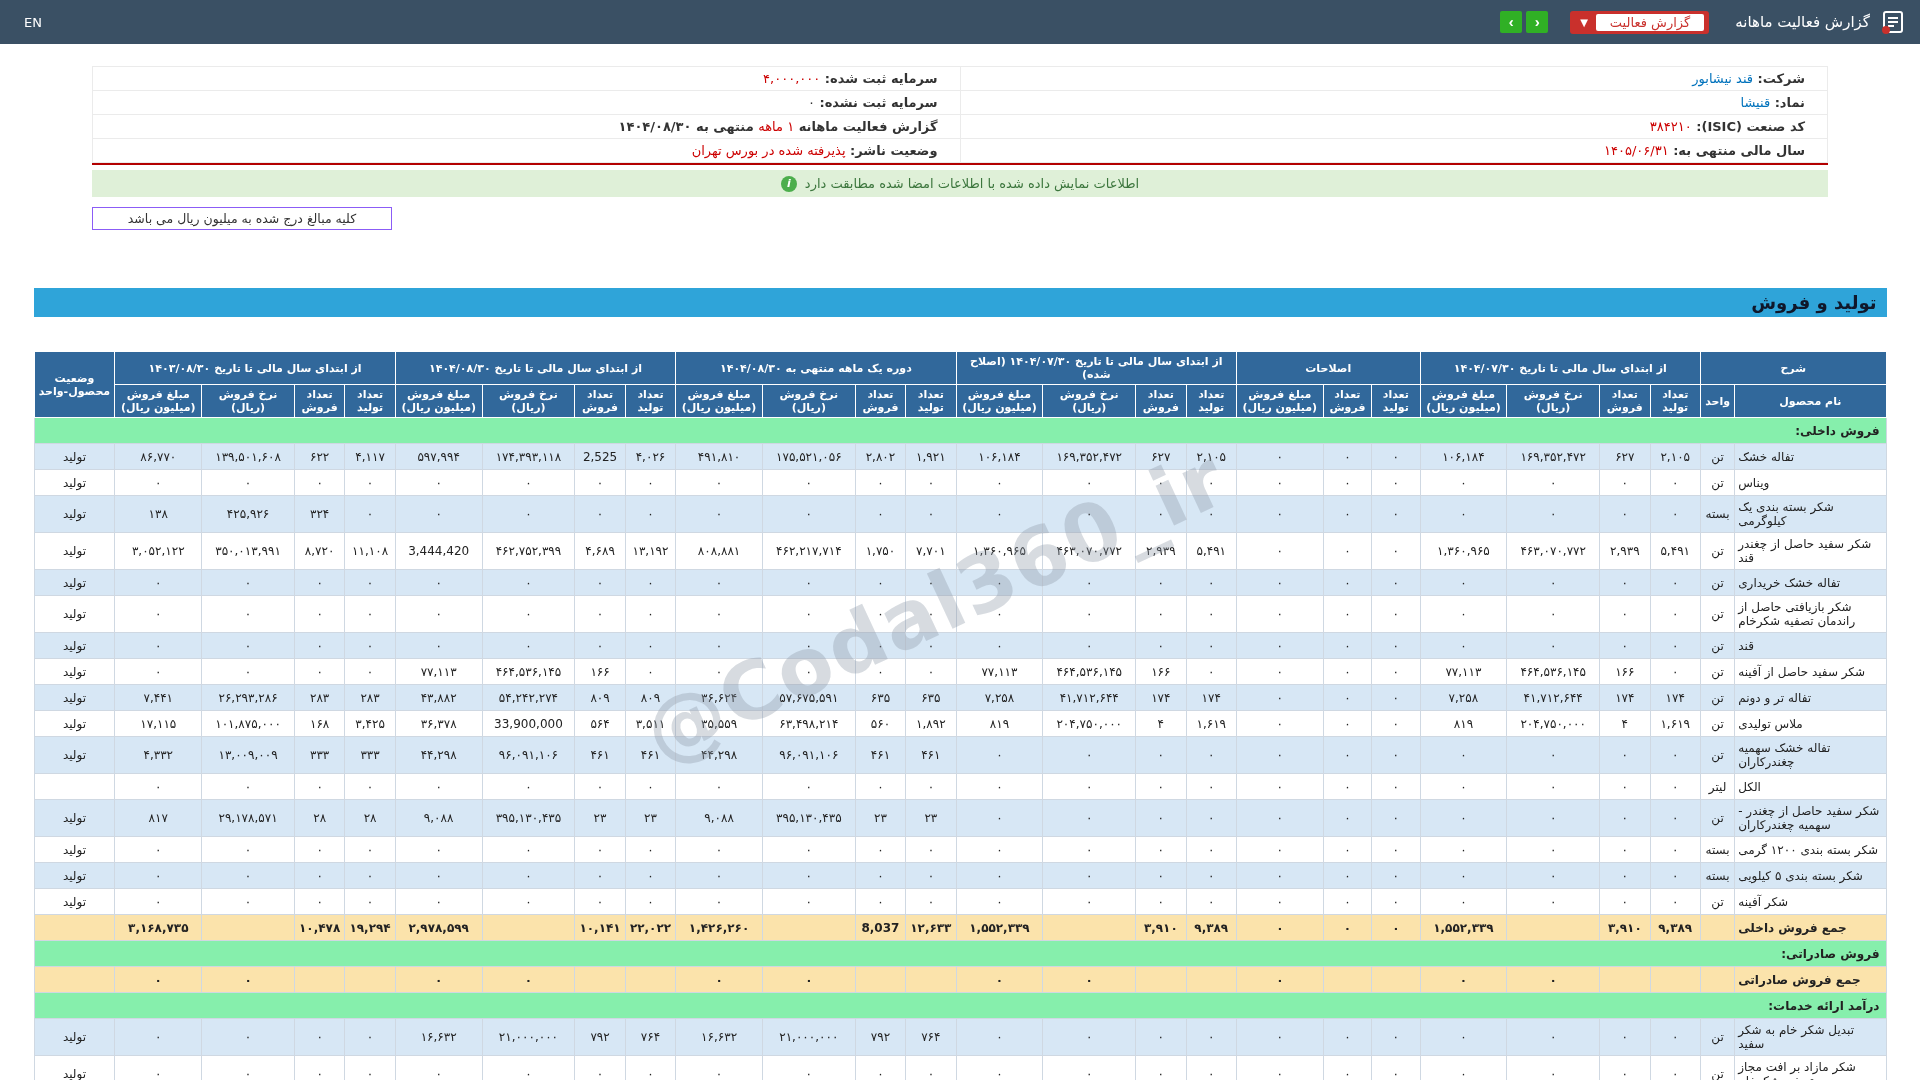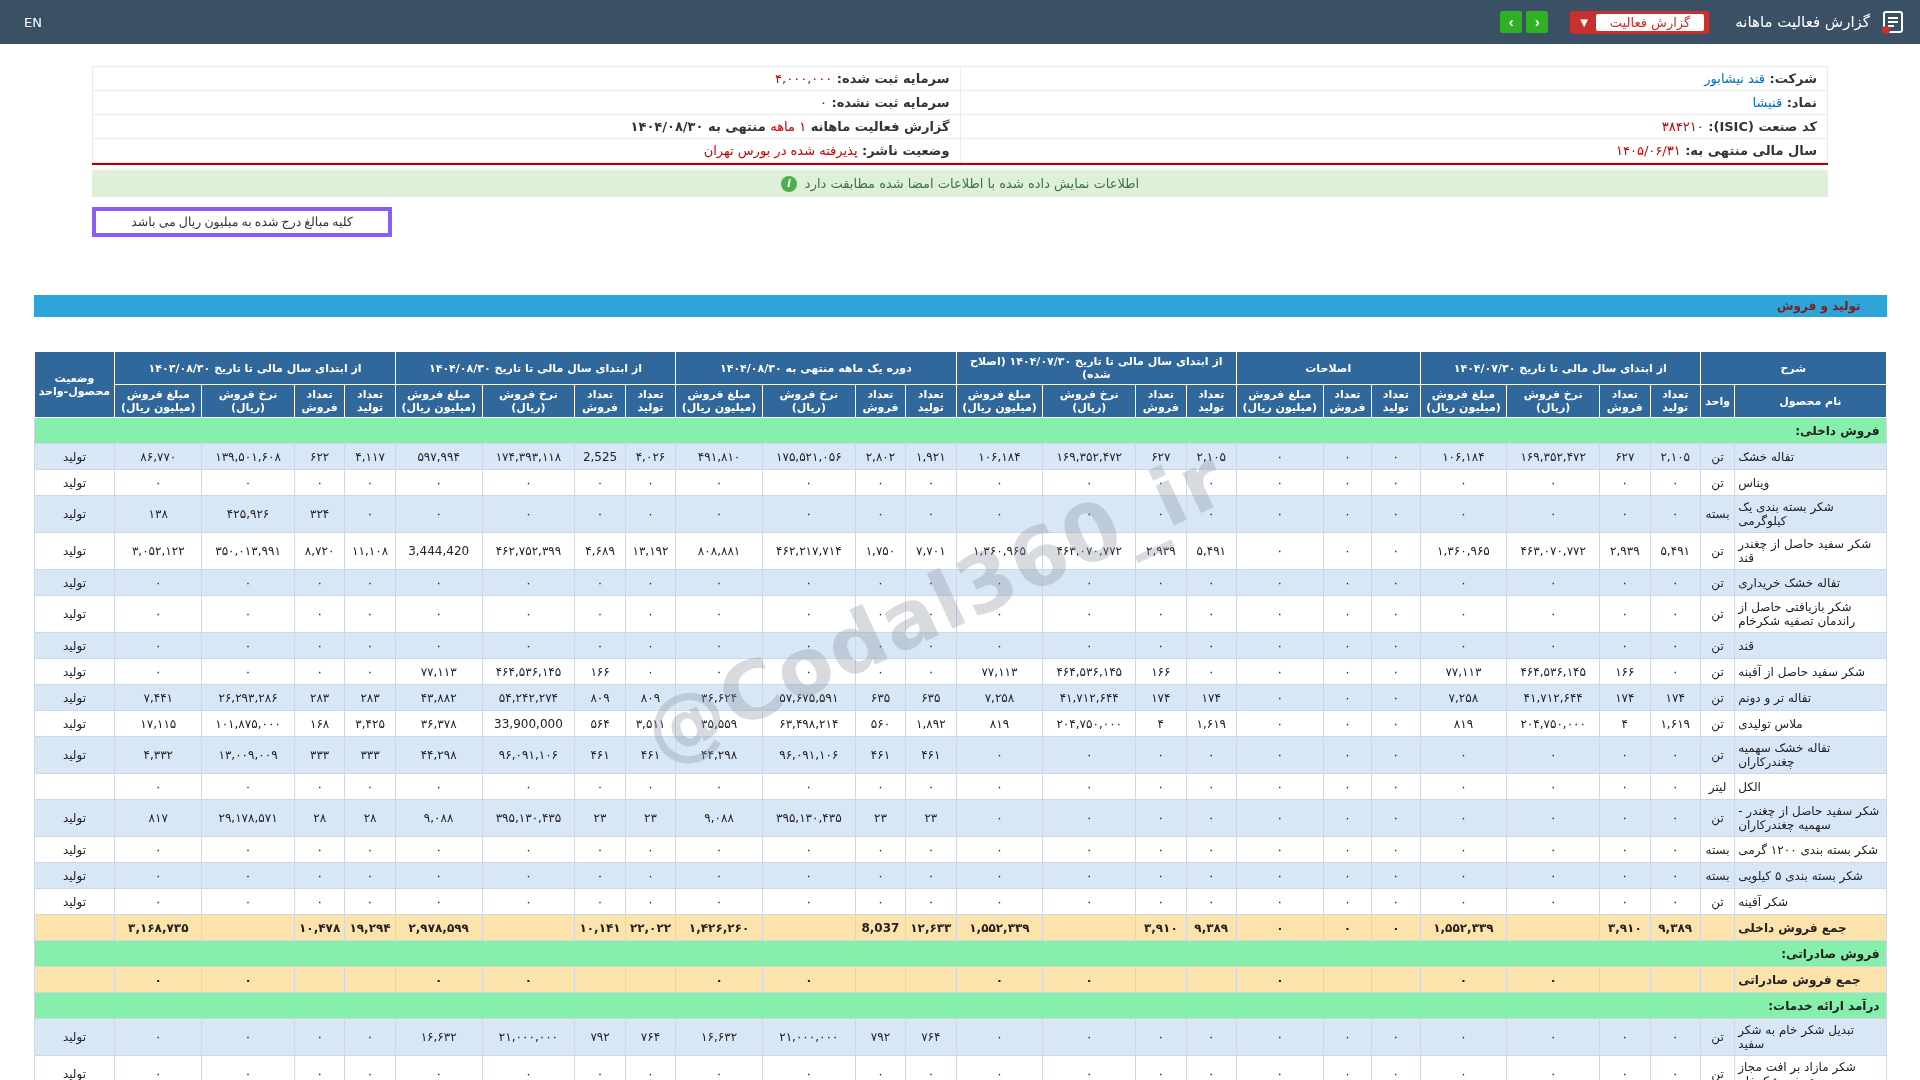--- a/index.html
+++ b/index.html
@@ -13,36 +13,36 @@
   .dropdown { background: #c9302c; border-radius: 3px; display: flex; align-items: center; padding: 3px 5px; gap: 8px; cursor: pointer; margin-right: 16px; }
   .dropdown-label { background: #fff; color: #c9302c; font-size: 13px; padding: 1px 14px; border-radius: 2px; white-space: nowrap; }
   .dropdown-caret { color: #fff; font-size: 10px; padding-left: 5px; }
   .nav-arrows { display: flex; gap: 4px; margin-right: 12px; }
   .arrow-btn { width: 22px; height: 22px; background: #30b025; color: #fff; border: none; font-size: 15px; line-height: 20px; text-align: center; border-radius: 2px; cursor: pointer; font-weight: bold; }
   .en-link { color: #fff; font-size: 13px; margin-right: auto; margin-left: 10px; cursor: pointer; text-align: right; }
 
   
   .info-wrap { width: 1736px; margin: 22px auto 0; border-bottom: 2px solid #b30000; }
   .info-table { width: 100%; border-collapse: collapse; font-size: 13px; border: 1px solid #e3e3e3; }
-  .info-table td { border: 1px solid #ebebeb; padding: 3px 10px; height: 24px; width: 50%; }
+  .info-table td { border: 1px solid #ebebeb; padding: 3px 22px; height: 24px; width: 50%; }
   .ilabel { font-weight: bold; color: #333; }
   .v-blue { color: #0072bc; cursor: pointer; }
   .v-red { color: #cc0000; }
   .v-dark { color: #333; }
 
   
   .notice { width: 1736px; margin: 5px auto 0; background: #dff0d8; color: #3c763d; height: 27px; display: flex; align-items: center; justify-content: center; gap: 8px; font-size: 13px; }
   .info-icon { width: 16px; height: 16px; border-radius: 50%; background: #4cae4c; color: #fff; font-size: 11px; font-style: italic; display: flex; align-items: center; justify-content: center; font-weight: bold; flex: 0 0 16px; }
 
   
   .amounts-wrap { width: 1736px; margin: 10px auto 0; }
-  .amounts-tab { width: 300px; margin-left: 0; margin-right: auto; border: 4px solid #8b5cf6; background: #fff; font-size: 12.5px; color: #333; text-align: center; padding: 3px 6px; font-family: Liberation Serif, serif; }
+  .amounts-tab { width: 300px; margin-left: 0; margin-right: auto; border: 1px solid #8b5cf6; background: #fff; font-size: 12.5px; color: #333; text-align: center; padding: 3px 6px; }
 
   
-  .section-bar { width: 1853px; margin: 58px auto 0; background: #2fa4d9; color: #7f1d1d; font-weight: bold; font-size: 12px; padding: 4px 26px; }
+  .section-bar { width: 1853px; margin: 58px auto 0; background: #2fa4d9; color: #0f172a; font-weight: bold; font-size: 18px; padding: 4px 10px; }
   .table-note { width: 1853px; margin: 0 auto; border: 1px solid #d5d5d5; border-top: none; font-weight: bold; font-size: 13px; padding: 5px 10px; color: #222; background: #fff; }
 
   
   .ptable { width: 1853px; margin: 34px auto 0; border-collapse: collapse; table-layout: fixed; font-size: 12px; }
   .ptable th { background: #31689b; color: #fff; border: 1px solid #fff; font-size: 11px; font-weight: bold; padding: 3px 2px; text-align: center; vertical-align: middle; }
   .ptable td { border: 1px solid #cfd8e2; padding: 4px 3px; text-align: center; color: #222; height: 26px; word-wrap: break-word; }
   .ptable td.name { text-align: left; padding-right: 6px; }
   tr.blue td { background: #d7e7f5; }
   tr.white td { background: #fff; }
   tr.sec td { background: #86efac; font-weight: bold; text-align: right; padding-right: 6px; color: #222; }

